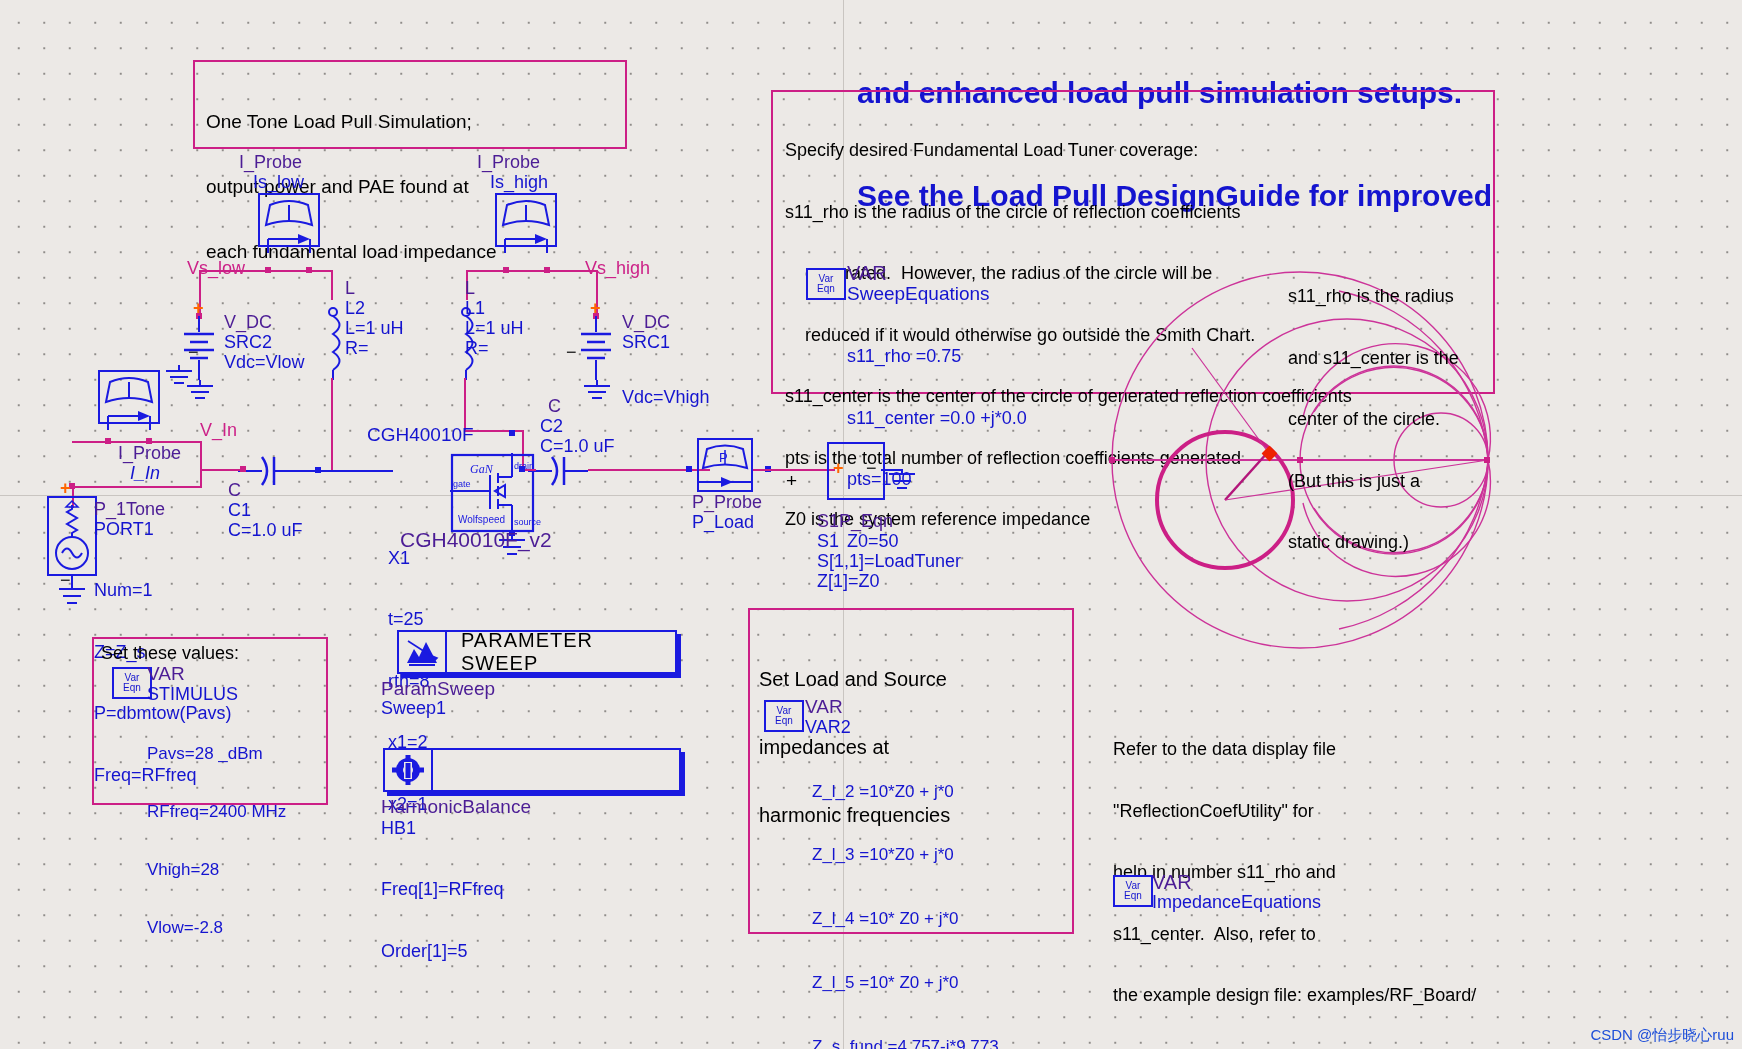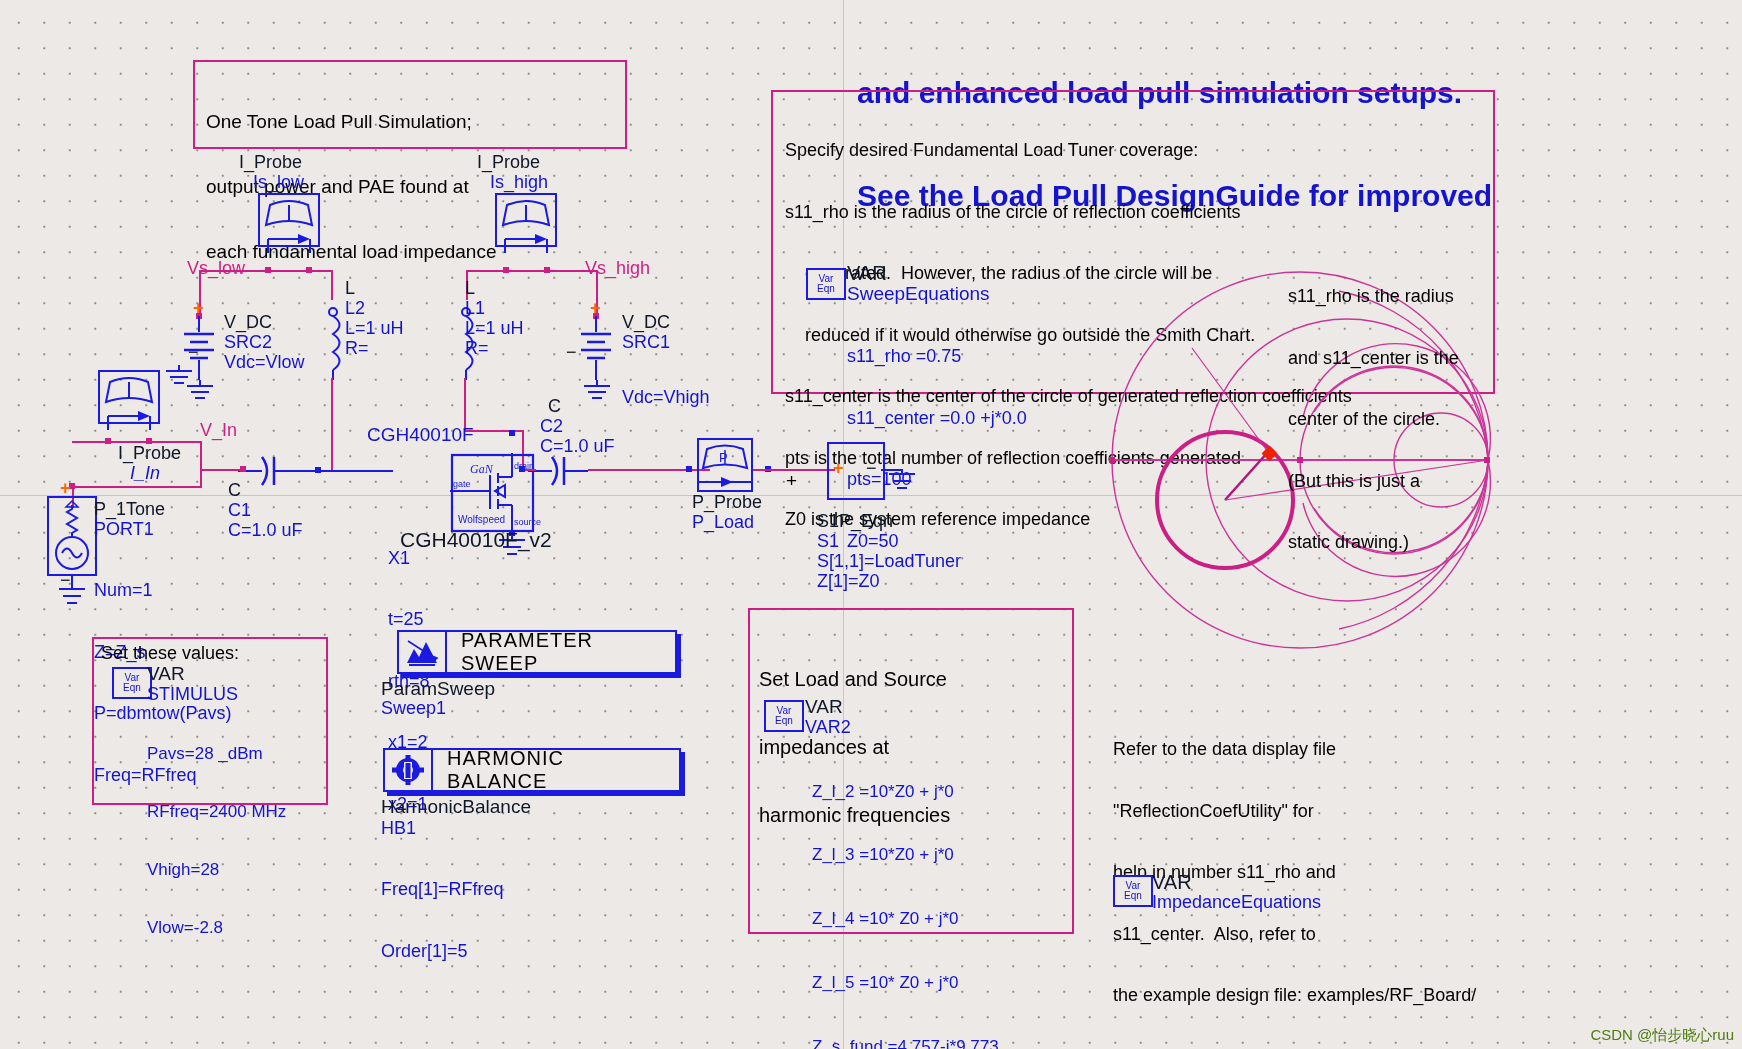--- a/index.html
+++ b/index.html
@@ -13,40 +13,40 @@
   #canvas{
     position:absolute;left:0;top:0;width:1742px;height:1049px;
     background-color:#ece9e6;
     background-image:radial-gradient(circle, #8f8c89 0.8px, transparent 0.9px);
     background-size:25.5px 25.5px;
     background-position:6px 10px;
   }
   .lbl{position:absolute;white-space:pre;line-height:1.14;}
   .blk{color:#000000;}
   .blue{color:#1414cf;}
-  .cyan{color:#0f172a;}
+  .cyan{color:#4c1d95;}
   .mag{color:#cc2288;}
   .magbox{position:absolute;border:2.5px solid #cc1f86;background:transparent;}
   .wire{position:absolute;background:#cc1f86;}
   .bwire{position:absolute;background:#1a1ae0;}
   .node{position:absolute;width:6px;height:6px;background:#1a1ae0;}
   .mnode{position:absolute;width:6px;height:6px;background:#cc1f86;}
   .bbox{position:absolute;border:2px solid #1a1ae0;background:transparent;}
   svg{position:absolute;overflow:visible;}
   .simbtn{position:absolute;display:flex;align-items:stretch;
     border:2px solid #1a1ae0;background:#ece9e6;
     box-shadow:4px 4px 0 #1a1ae0;}
   .simbtn .ico{width:46px;border-right:2px solid #1a1ae0;display:flex;align-items:center;justify-content:center;}
   .simbtn .txt{flex:1;display:flex;align-items:center;justify-content:center;
     font-size:20px;letter-spacing:1px;color:#000;padding:0 14px;}
   .vareqn{position:absolute;border:2px solid #1a1ae0;background:#ece9e6;
     width:36px;height:28px;display:flex;flex-direction:column;
     align-items:center;justify-content:center;line-height:1.0;
     font-size:10px;color:#1414cf;}
-  .wm{position:absolute;right:8px;bottom:4px;color:#4d7c0f;font-size:15px;}
+  .wm{position:absolute;right:8px;bottom:4px;color:#1d4ed8;font-size:15px;}
   .gridline{position:absolute;background:#c9c5c1;}
 </style>
 </head>
 <body>
 
 <div id="canvas"></div>
 
 <div class="gridline" style="left:843px;top:0;width:1px;height:1049px;"></div>
 <div class="gridline" style="left:0;top:495px;width:1742px;height:1px;"></div>
 
@@ -439,21 +439,20 @@
         <rect x="13.5" y="0" width="5" height="7"></rect>
         <rect x="13.5" y="23" width="5" height="7"></rect>
         <rect x="0" y="12.5" width="7" height="5"></rect>
         <rect x="25" y="12.5" width="7" height="5"></rect>
       </g>
       <rect x="13.5" y="3" width="5" height="24" fill="#ece9e6" opacity="0.0"></rect>
       <path d="M12,7 L20,7 L20,24 L12,24 Z" fill="#ece9e6"></path>
       <path d="M13.5,8 L18.5,8 L18.5,23 L13.5,23 Z" fill="#1a1ae0"></path>
     </svg>
   </div>
-  <div class="txt">HARMONIC BALANCE</div>
 </div>
 <div class="lbl cyan" style="left:381px;top:796px;font-size:19px;">HarmonicBalance</div>
 <div class="lbl blue" style="left:381px;top:818px;font-size:18px;">HB1</div>
 <div class="lbl blue" style="left:381px;top:838px;font-size:18px;">
   <div>Freq[1]=RFfreq</div>
   <div>Order[1]=5</div>
 </div>
 
 <div class="magbox" style="left:748px;top:608px;width:322px;height:322px;"></div>
 <div class="lbl blk" style="left:759px;top:622px;font-size:20px;">

